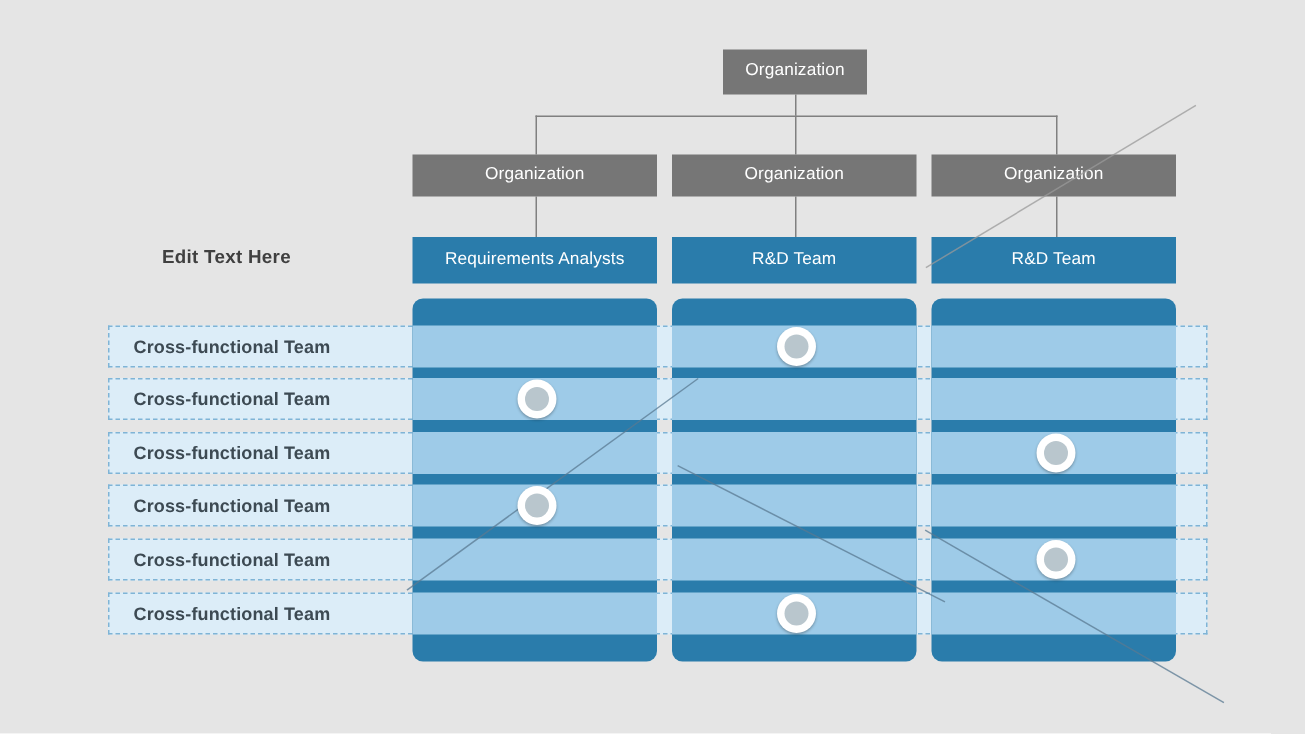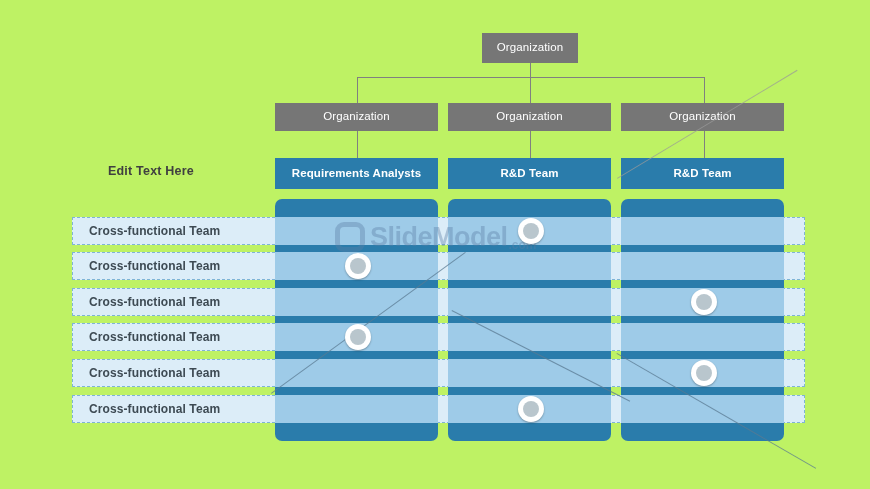--- a/index.html
+++ b/index.html
@@ -13,21 +13,21 @@
     position: relative;
     overflow: hidden;
     font-family: "Liberation Sans", sans-serif;
   }
 
   #slide {
     position: absolute;
     left: 0; top: 0;
     width: 870px;
     height: 489px;
-    background: #bef264;
+    background: #e5e5e5;
   }
 
   
   .org-box {
     position: absolute;
     background: #767676;
     color: #ffffff;
     font-size: 11.5px;
     display: flex;
     align-items: center;
@@ -40,21 +40,20 @@
     position: absolute;
     background: #2a7cab;
     color: #ffffff;
     font-size: 11.5px;
     display: flex;
     align-items: center;
     justify-content: center;
     text-align: center;
     line-height: 1.2;
     letter-spacing: .1px;
-    font-weight: bold;
   }
 
   
   .conn {
     position: absolute;
     background: #808080;
   }
   .conn-v { width: 1px; }
   .conn-h { height: 1px; }
 
@@ -257,25 +256,20 @@
     <div class="band" style="top:124px;"></div>
     <div class="band" style="top:160px;"></div>
     <div class="band" style="top:196px;"></div>
   </div>
 
   <div class="hairline" style="left:271px; top:393px; width:240px; height:1px; transform:rotate(-36deg);"></div>
   <div class="hairline" style="left:452px; top:310px; width:200px; height:1px; transform:rotate(27deg);"></div>
   <div class="hairline" style="left:617px; top:353px; width:230px; height:1px; transform:rotate(30deg);"></div>
   <div class="hairline" style="left:617px; top:178px; width:210px; height:1px; transform:rotate(-31deg); background:#9a9a9a;"></div>
 
-  <div id="watermark">
-    <div class="wm-ring"></div>
-    <div class="wm-text">SlideModel</div>
-    <div class="wm-com">.com</div>
-  </div>
 
   <div class="marker" style="left:345px; top:253px;"></div>
   <div class="marker" style="left:345px; top:324px;"></div>
   <div class="marker" style="left:518px; top:218px;"></div>
   <div class="marker" style="left:518px; top:396px;"></div>
   <div class="marker" style="left:691px; top:289px;"></div>
   <div class="marker" style="left:691px; top:360px;"></div>
 
 </div>
 

